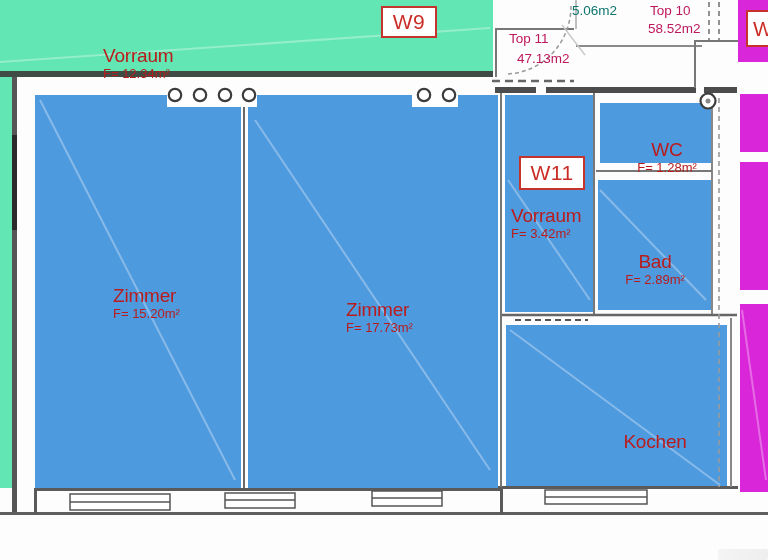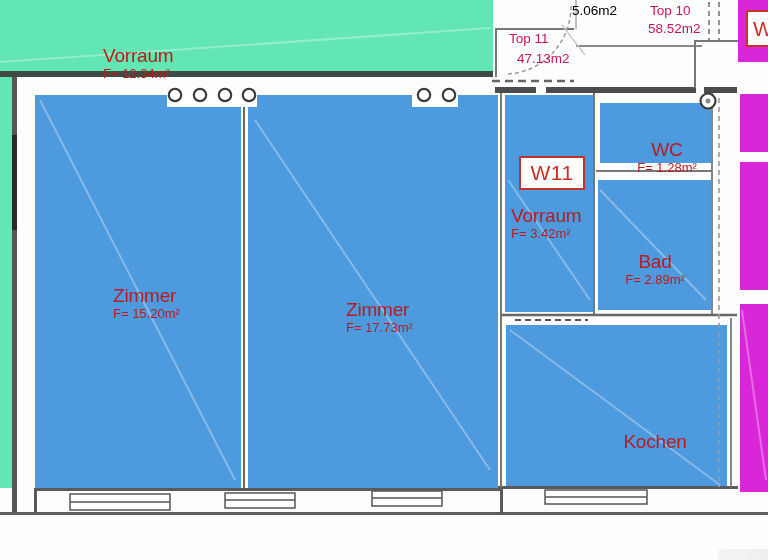--- a/index.html
+++ b/index.html
@@ -10,21 +10,21 @@
   .blue{background:#4e9adf;}
   .magenta{background:#d926d9;}
   .room-label{position:absolute;color:#b91c1c;line-height:1.04;pointer-events:none;z-index:6;margin-top:36px;}
   .room-label .rn{font-size:19px;letter-spacing:-0.2px;}
   .room-label .ra{font-size:13px;margin-top:1px;}
   .center{text-align:center;}
   .badge{position:absolute;background:#ffffff;border:2px solid #c5342c;color:#cb2d26;
          display:flex;align-items:center;justify-content:center;font-size:21px;
          letter-spacing:0.5px;z-index:7;}
   .toplabel{position:absolute;color:#be185d;font-size:13.5px;z-index:6;white-space:nowrap;}
-  .graylabel{color:#000000;}
+  .graylabel{color:#0f766e;}
   svg.linework{position:absolute;left:0;top:0;z-index:5;pointer-events:none;}
   #watermark{position:absolute;left:718px;top:549px;width:50px;height:11px;
              background:linear-gradient(90deg,#ededed,#e2e2e2);opacity:0.55;border-radius:2px;z-index:2;}
 </style>
 </head>
 <body>
 
 <div id="plan">
 
   <div class="region green" style="left:0;top:0;width:493px;height:72px;"></div>
@@ -110,20 +110,21 @@
       <line x1="600" y1="190" x2="706" y2="300"></line>
       <line x1="742" y1="310" x2="766" y2="480"></line>
     </g>
     <line x1="562" y1="25" x2="585" y2="55" stroke="#c9c9c9" stroke-width="1.5"></line>
   </svg>
 
   <div class="room-label" style="left:103px;top:10px;">
     <div class="rn">Vorraum</div>
     <div class="ra">F= 12.34m²</div>
   </div>
+  <div class="badge" style="left:381px;top:6px;width:52px;height:28px;">W9</div>
 
   <div class="toplabel" style="left:509px;top:31px;">Top 11</div>
   <div class="toplabel" style="left:517px;top:51px;">47.13m2</div>
   <div class="toplabel graylabel" style="left:572px;top:3px;">5.06m2</div>
   <div class="toplabel" style="left:650px;top:3px;">Top 10</div>
   <div class="toplabel" style="left:648px;top:21px;">58.52m2</div>
 
   <div class="badge" style="left:746px;top:10px;width:34px;height:33px;justify-content:flex-start;padding-left:5px;">W</div>
 
   <div class="badge" style="left:519px;top:112px;width:62px;height:30px;margin-top:44px;">W11</div>

